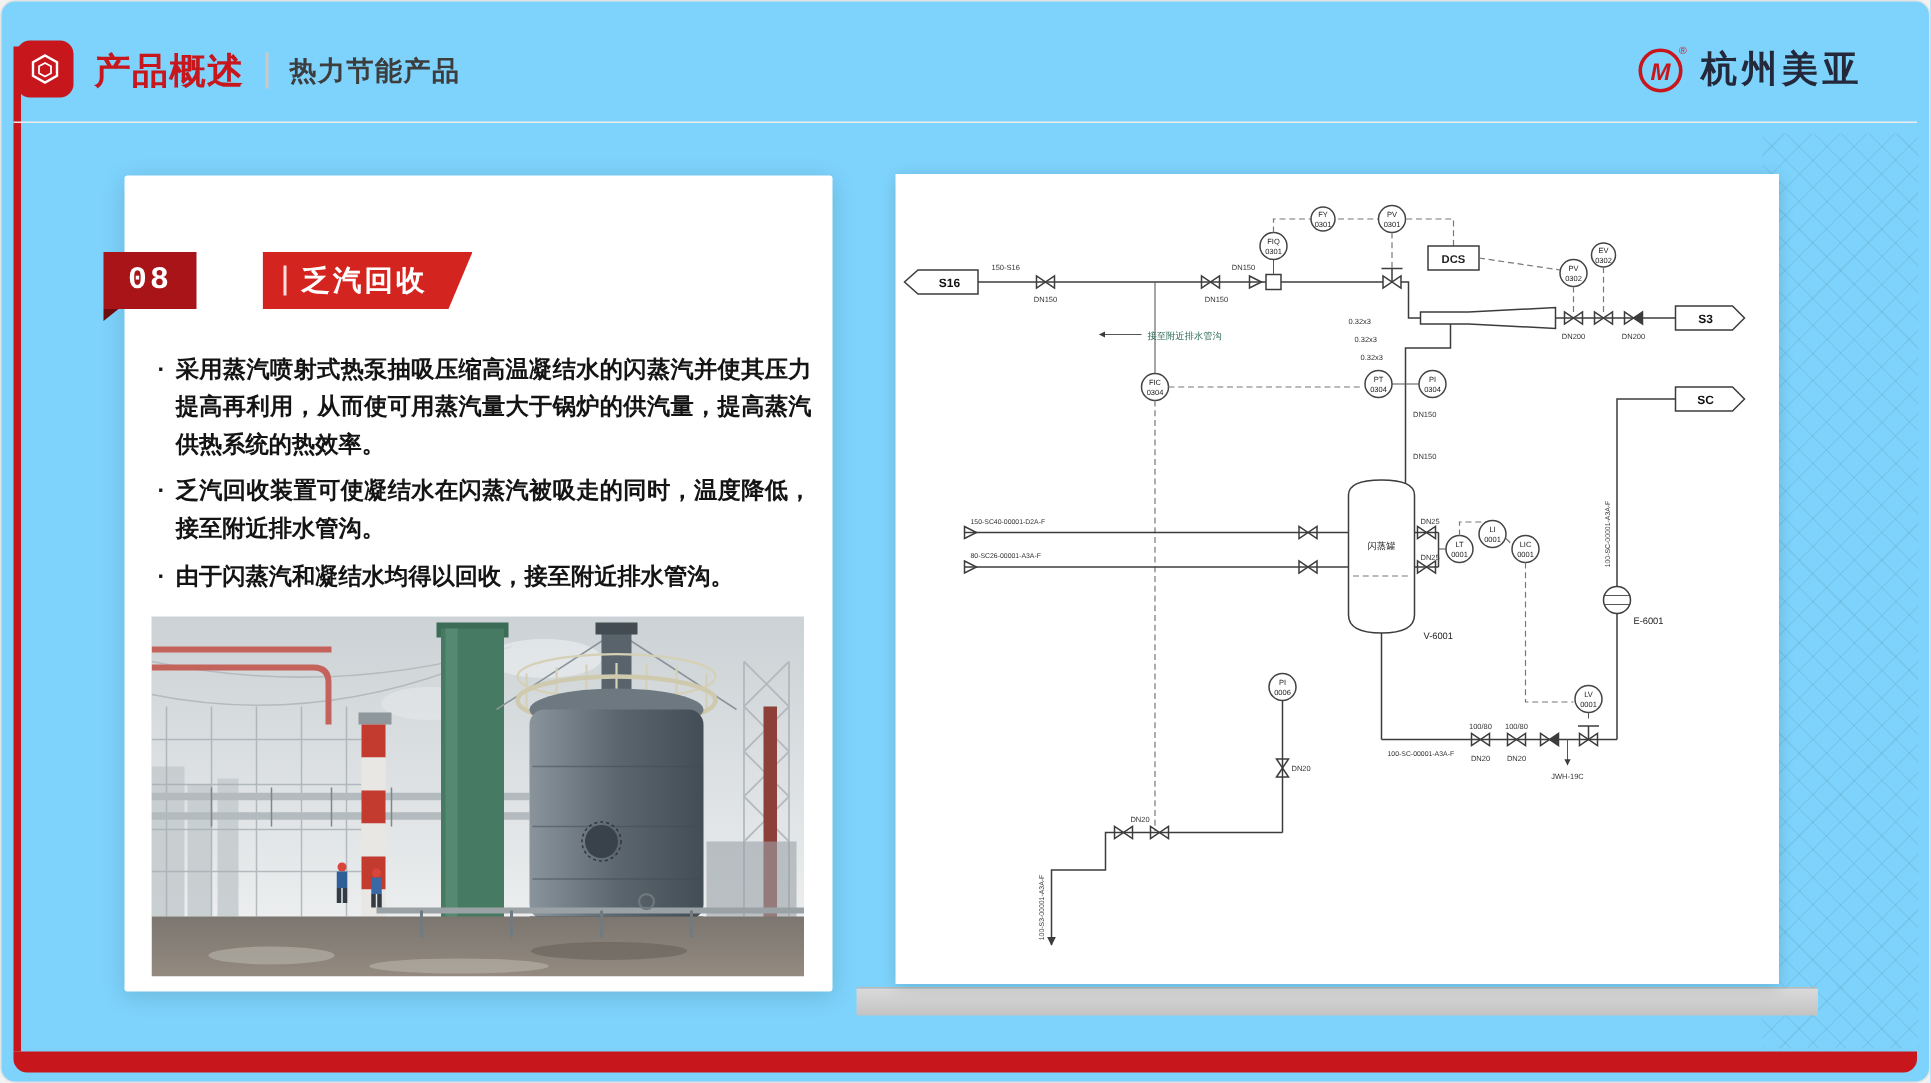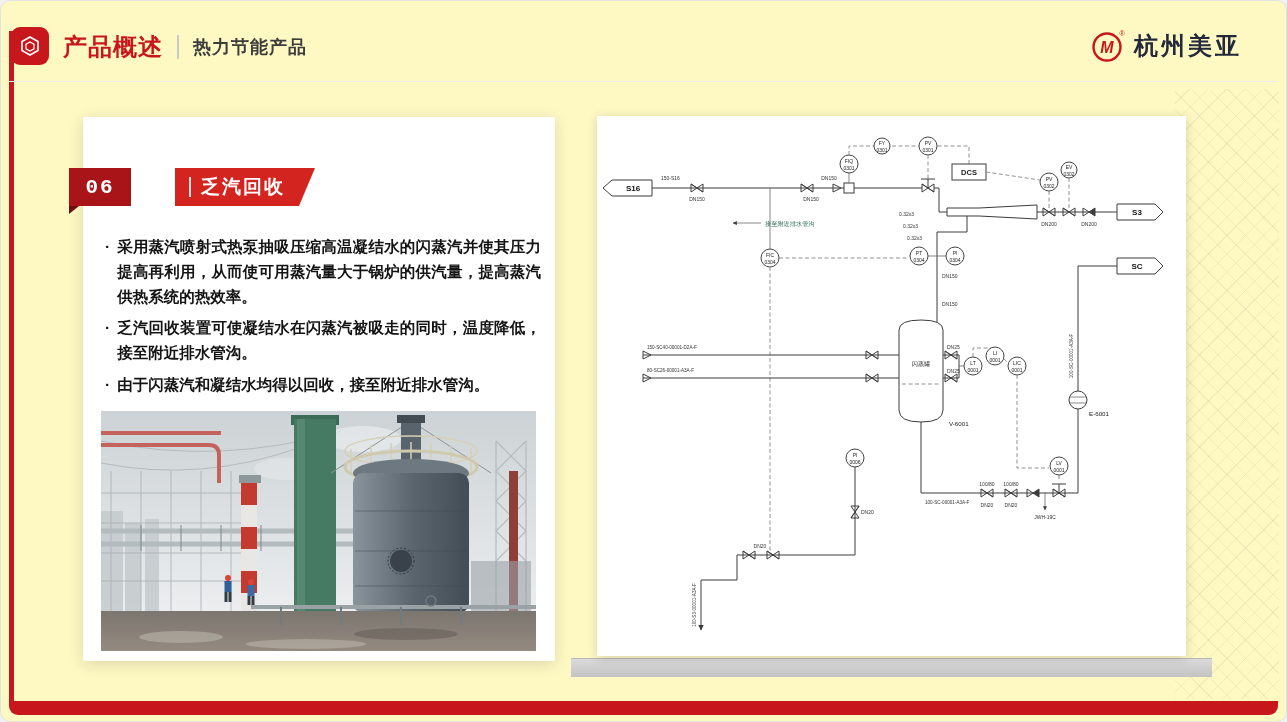--- a/index.html
+++ b/index.html
@@ -3,21 +3,21 @@
 <meta charset="utf-8">
 <style>
   * { margin:0; padding:0; box-sizing:border-box; }
   body {
     width:1287px; height:722px;
     font-family:"Liberation Sans","DejaVu Sans",sans-serif;
     background:#f2f2f2;
   }
   .slide {
     position:relative; width:1287px; height:722px;
-    background:#fef9c3; border-radius:10px; overflow:hidden;
+    background:#7dd3fc; border-radius:10px; overflow:hidden;
     border:1px solid #e3e3e3;
   }
   
   .left-strip { position:absolute; left:8px; top:30px; width:5px; height:670px; background:#c8161d; }
   .bottom-bar { position:absolute; left:8px; right:8px; top:700px; height:14px; background:#c8161d; border-radius:0 0 9px 9px; }
   .bg-pattern {
     position:absolute; right:7px; top:88px; width:104px; height:610px;
     background:
       repeating-linear-gradient(45deg, rgba(0,0,0,0.05) 0 1px, transparent 1px 13px),
       repeating-linear-gradient(-45deg, rgba(0,0,0,0.05) 0 1px, transparent 1px 13px);
@@ -106,21 +106,21 @@
       <circle cx="17" cy="19" r="13.5" fill="none" stroke="#c8161d" stroke-width="2.4"></circle>
       <text x="17" y="25" text-anchor="middle" font-size="16" font-weight="bold" font-style="italic" fill="#c8161d">M</text>
       <text x="32" y="8" text-anchor="middle" font-size="7" fill="#c8161d">®</text>
     </svg>
     <span class="brand-name">杭州美亚</span>
   </div>
   <div class="header-rule"></div>
 
   <div class="content-card">
     <div class="badge">
-      <span class="badge-num">06</span>
+      <span class="badge-num">08</span>
       <span class="badge-banner">
         <span class="badge-sep"></span>
         <span>乏汽回收</span>
       </span>
     </div>
     <div class="badge-fold"></div>
 
     <ul class="bullets">
       <li>
         <span class="bul">·</span>

